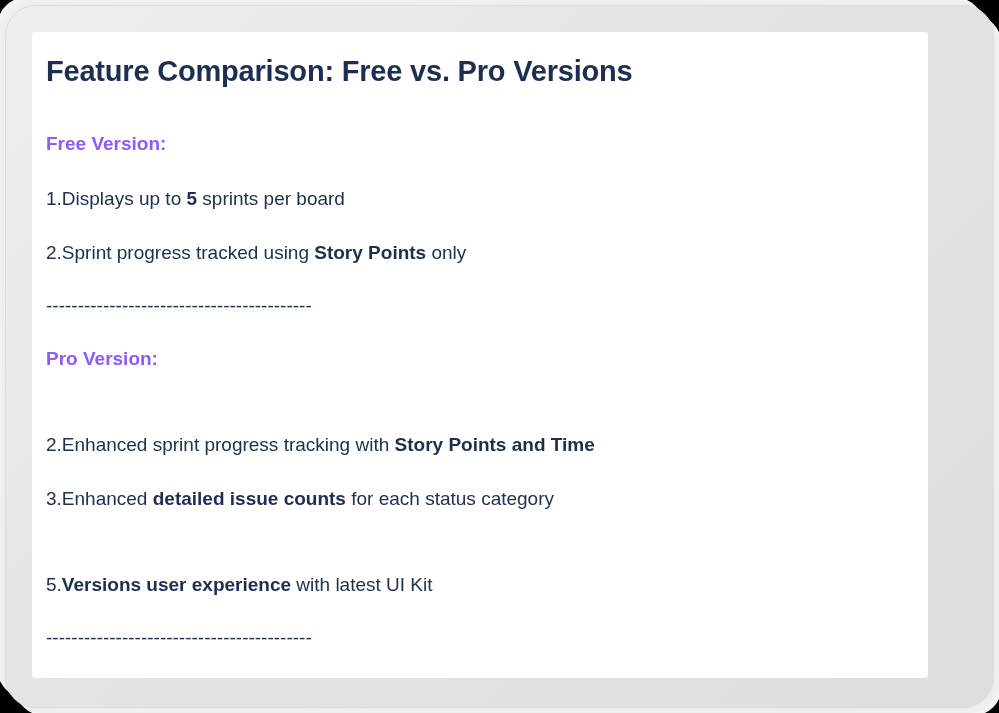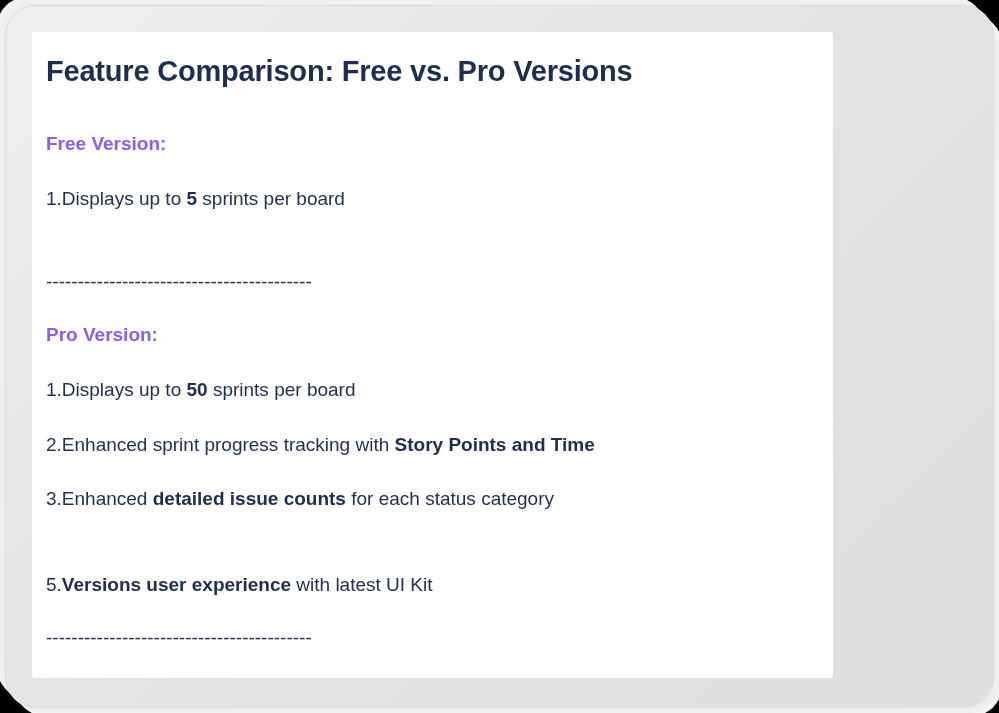--- a/index.html
+++ b/index.html
@@ -41,21 +41,21 @@
     height: 701px;
     border-radius: 30px;
     background: linear-gradient(135deg, #eeeeee 0%, #e3e3e3 50%, #dedede 100%);
   }
 
   
   #content-card {
     position: absolute;
     left: 26px;
     top: 26px;
-    width: 801px;
+    width: 896px;
     height: 646px;
     background: #ffffff;
     border-radius: 3px;
     overflow: hidden;
   }
 
   #content-inner {
     padding: 22px 26px 0 14px;
   }
 
@@ -126,32 +126,32 @@
       <div class="gap-title-to-free"></div>
 
       <div class="section-heading">Free Version:</div>
 
       <div class="gap-heading-to-item"></div>
 
       <div class="list-item"><span>1.</span><span>Displays up to </span><b>5</b><span> sprints per board</span></div>
 
       <div class="gap-item-to-item"></div>
 
+      <div class="list-item"><span>2.</span><span>Sprint progress tracked using </span><b>Story Points</b><span> only</span></div>
 
       <div class="gap-item-to-rule"></div>
 
       <div class="divider-line">------------------------------------------</div>
 
       <div class="gap-rule-to-heading"></div>
 
       <div class="section-heading">Pro Version:</div>
 
       <div class="gap-heading-to-item"></div>
 
-      <div class="list-item"><span>1.</span><span>Displays up to </span><b>50</b><span> sprints per board</span></div>
 
       <div class="gap-item-to-item"></div>
 
       <div class="list-item"><span>2.</span><span>Enhanced sprint progress tracking with </span><b>Story Points and Time</b></div>
 
       <div class="gap-item-to-item"></div>
 
       <div class="list-item"><span>3.</span><span>Enhanced </span><b>detailed issue counts</b><span> for each status category</span></div>
 
       <div class="gap-item-to-item"></div>

